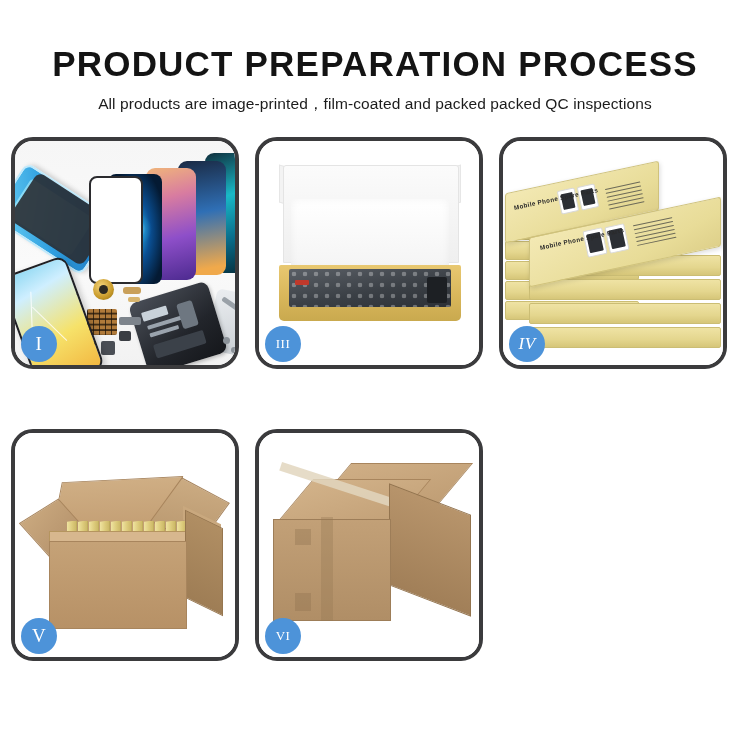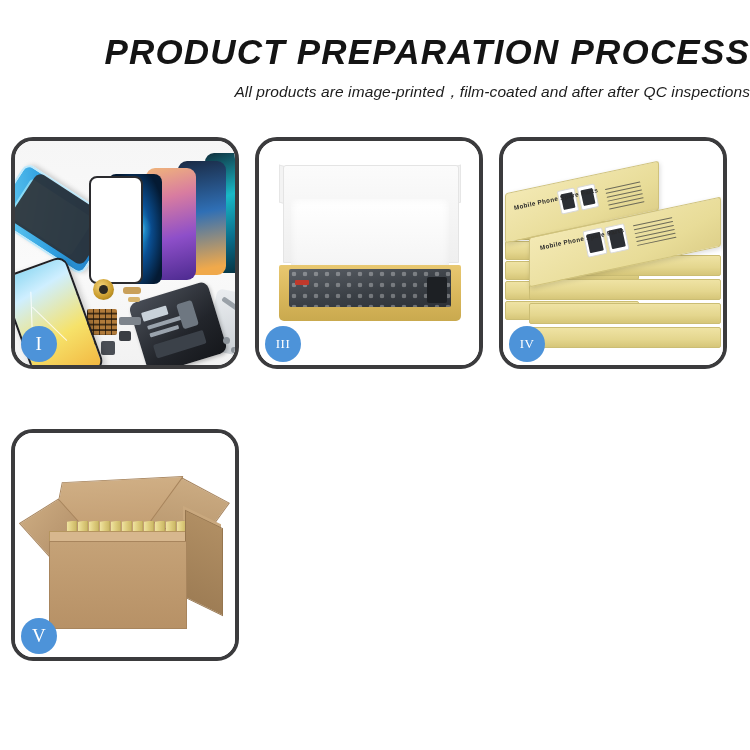--- a/index.html
+++ b/index.html
@@ -4,21 +4,21 @@
 <style>
   html,body{margin:0;padding:0;}
   body{
     width:750px;height:750px;background:#ffffff;
     font-family:"Liberation Sans","DejaVu Sans",sans-serif;
     overflow:hidden;position:relative;
   }
   .page{width:750px;height:750px;position:relative;box-sizing:border-box;}
 
   
-  .header{width:100%;text-align:right;padding-top:34px;font-style:italic;}
+  .header{width:100%;text-align:center;padding-top:46px;}
   .title{
     font-size:35px;font-weight:700;color:#141414;letter-spacing:1.2px;
     line-height:1.05;white-space:nowrap;
   }
   .subtitle{
     font-size:15.5px;font-weight:400;color:#1c1c1c;letter-spacing:.1px;
     margin-top:11px;white-space:nowrap;
   }
 
   
@@ -37,21 +37,21 @@
     position:absolute;inset:0;border-radius:18px;overflow:hidden;
     background:#fdfdfd;
   }
   .badge{
     position:absolute;left:6px;bottom:3px;width:36px;height:36px;border-radius:50%;
     background:#4d93d9;color:#fff;display:flex;align-items:center;justify-content:center;
     font-family:"Liberation Serif","DejaVu Serif",serif;
     font-size:19px;letter-spacing:.5px;z-index:9;
   }
   .badge.b3,.badge.b6{font-size:13px;}
-  .badge.b4{font-size:13px;}
+  .badge.b4{font-size:17px;font-style:italic;}
 
   
   .p1{background:linear-gradient(180deg,#f6f6f6 0%,#fafafa 55%,#f2f2f2 100%);}
   .ph{position:absolute;border-radius:9px;}
   .ph.tilt1{left:6px;top:24px;width:62px;height:104px;
     background:linear-gradient(140deg,#6fd4f5,#2f9fe0 45%,#1a6fb8);
     transform:rotate(-57deg);border:2px solid #bfe9fb;box-shadow:2px 3px 5px rgba(0,0,0,.18);}
   .ph.tilt1:after{content:"";position:absolute;left:9px;top:11px;right:9px;bottom:18px;
     border-radius:4px;background:linear-gradient(160deg,#9ee6fa,#3facdf);opacity:.85;}
   .ph.blk{left:17px;top:34px;width:56px;height:88px;background:#2a2d33;
@@ -247,21 +247,21 @@
   .seal .tab1{position:absolute;left:22px;top:54px;width:16px;height:16px;background:rgba(140,112,78,.35);}
   .seal .tab2{position:absolute;left:22px;top:118px;width:16px;height:18px;background:rgba(140,112,78,.35);}
 </style>
 </head>
 <body>
 
 <div class="page">
 
   <div class="header">
     <div class="title">PRODUCT PREPARATION PROCESS</div>
-    <div class="subtitle">All products are image-printed，film-coated and after after QC inspections</div>
+    <div class="subtitle">All products are image-printed，film-coated and packed packed QC inspections</div>
   </div>
 
   <div class="grid">
 
     <div class="panel">
       <div class="panel-inner p1">
         <div class="ph tilt1"></div>
         <div class="ph blk"></div>
         <div class="ph big"></div>
         <div class="ph gl"></div>
@@ -384,15 +384,30 @@
           </div>
           <div class="rimr"></div>
           <div class="rim"></div>
           <div class="side"></div>
           <div class="body"></div>
         </div>
       </div>
       <div class="badge b5">V</div>
     </div>
 
+    <div class="panel">
+      <div class="panel-inner p6">
+        <div class="seal">
+          <div class="top2"></div>
+          <div class="top"></div>
+          <div class="tape"></div>
+          <div class="rside"></div>
+          <div class="front"></div>
+          <div class="tape2"></div>
+          <div class="tab1"></div>
+          <div class="tab2"></div>
+        </div>
+      </div>
+      <div class="badge b6">VI</div>
+    </div>
 
   </div>
 </div>
 
 </body></html>

